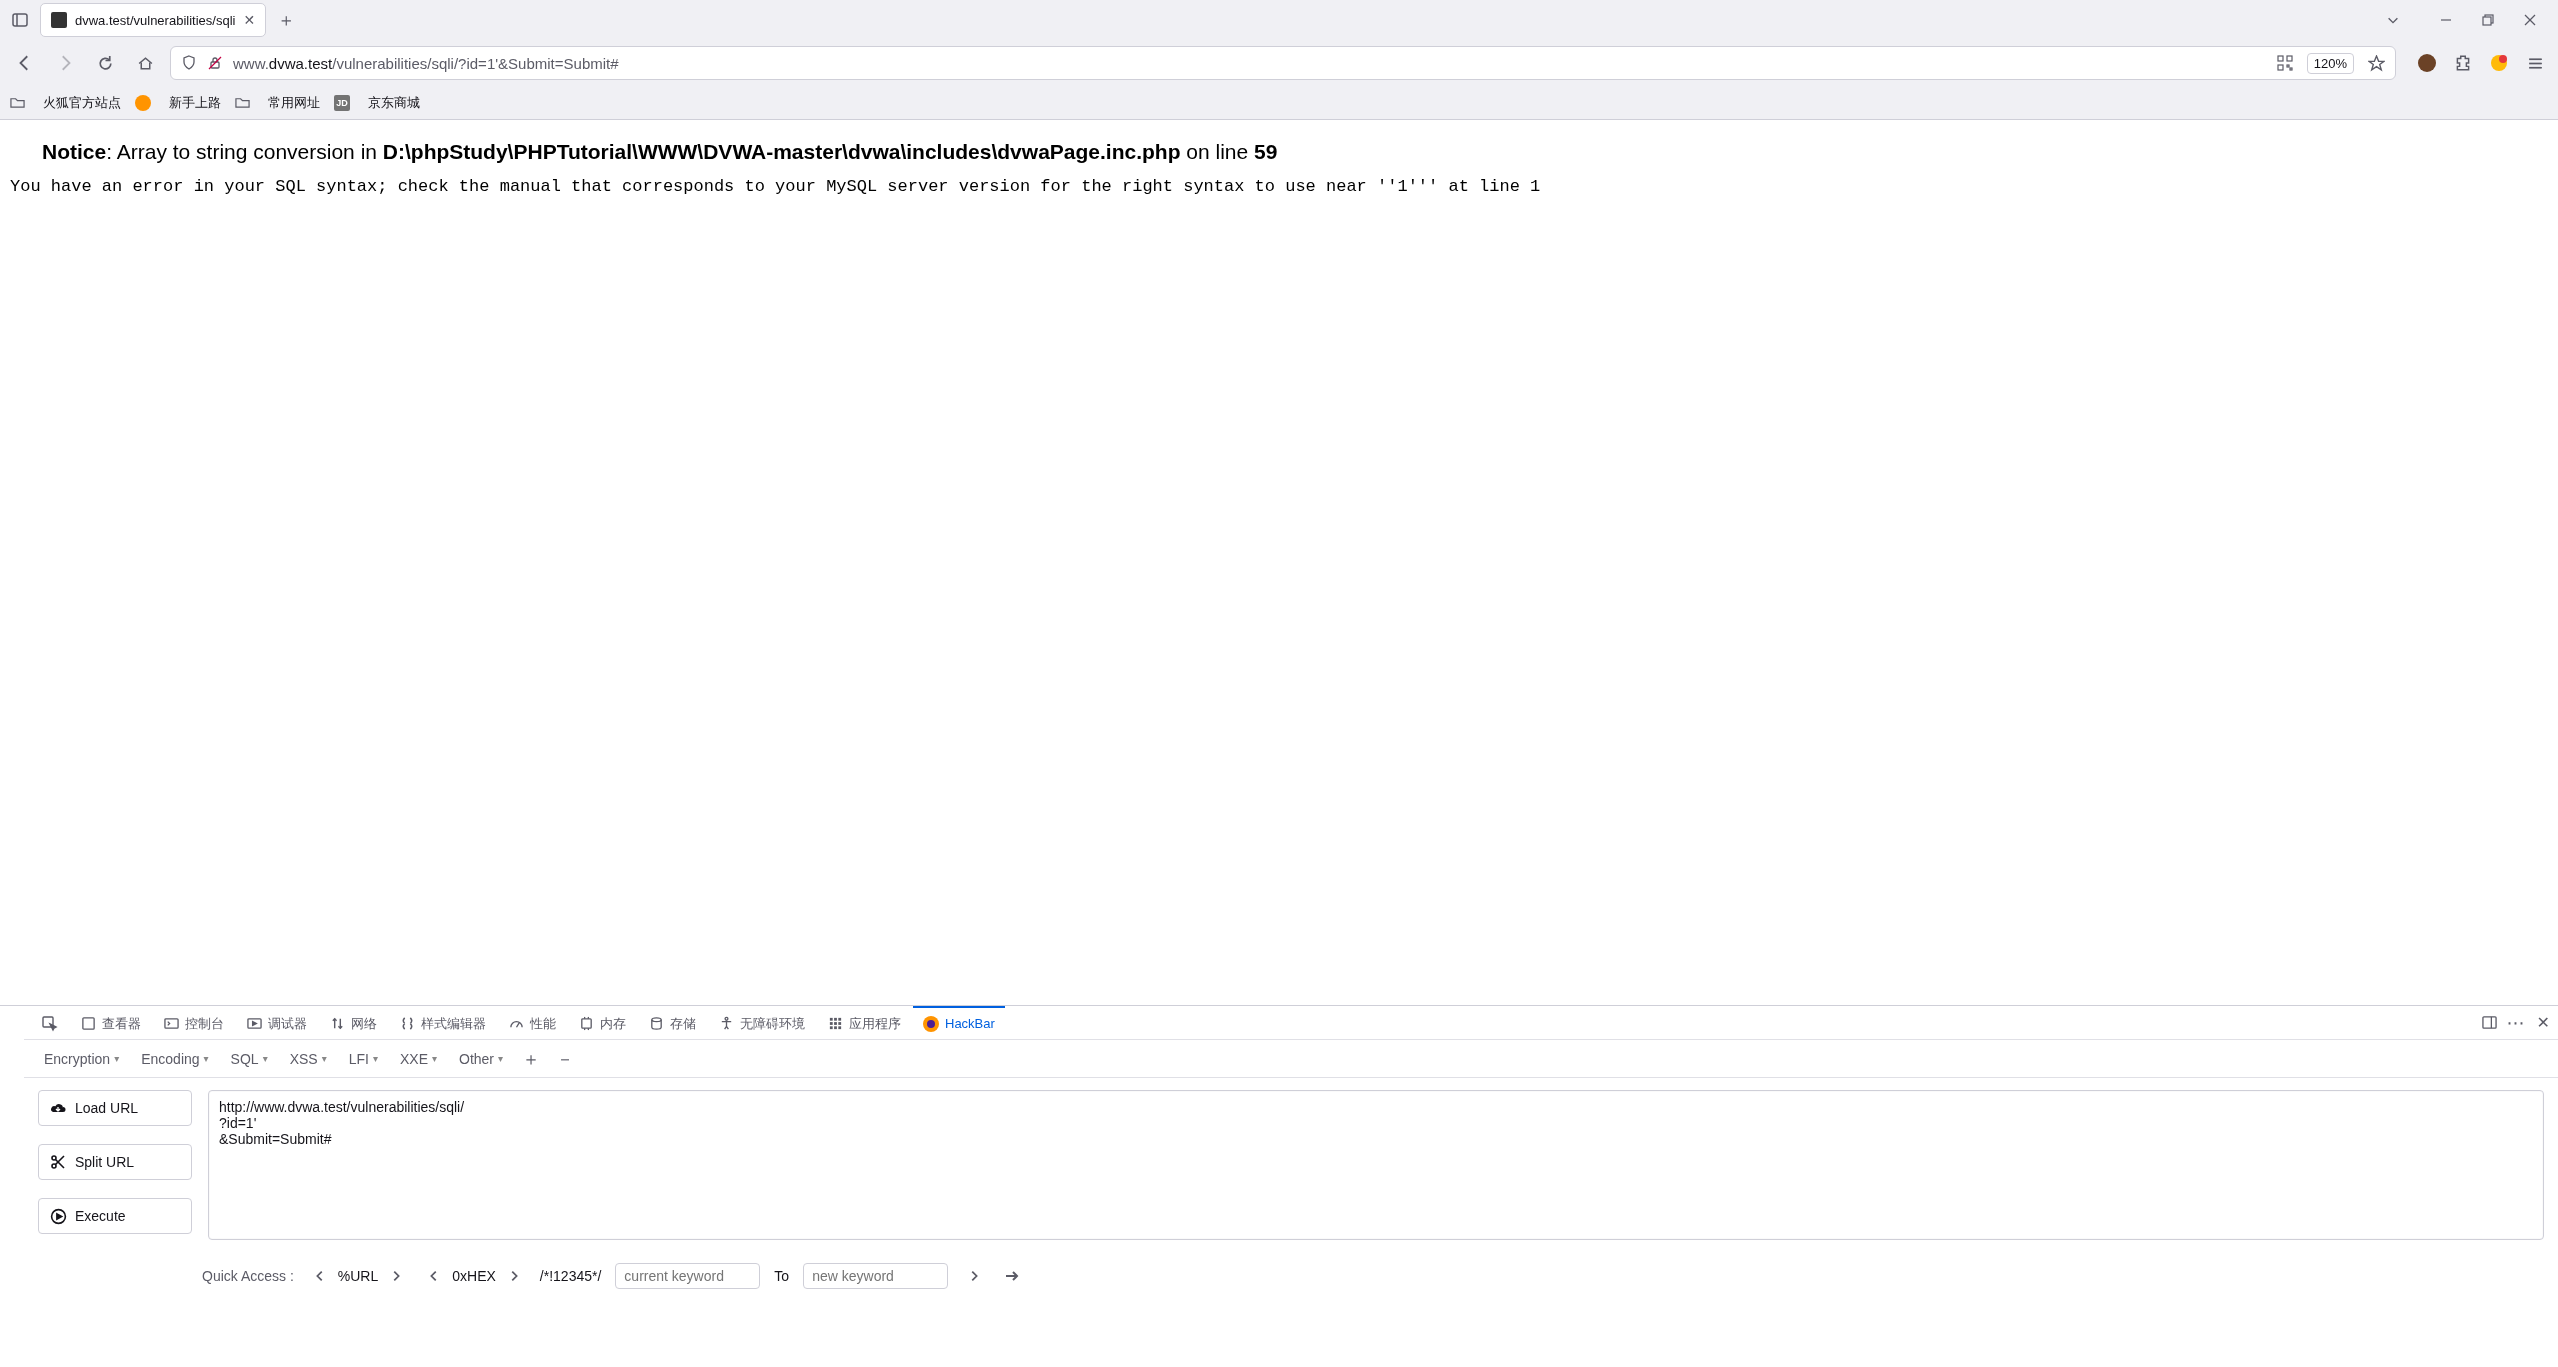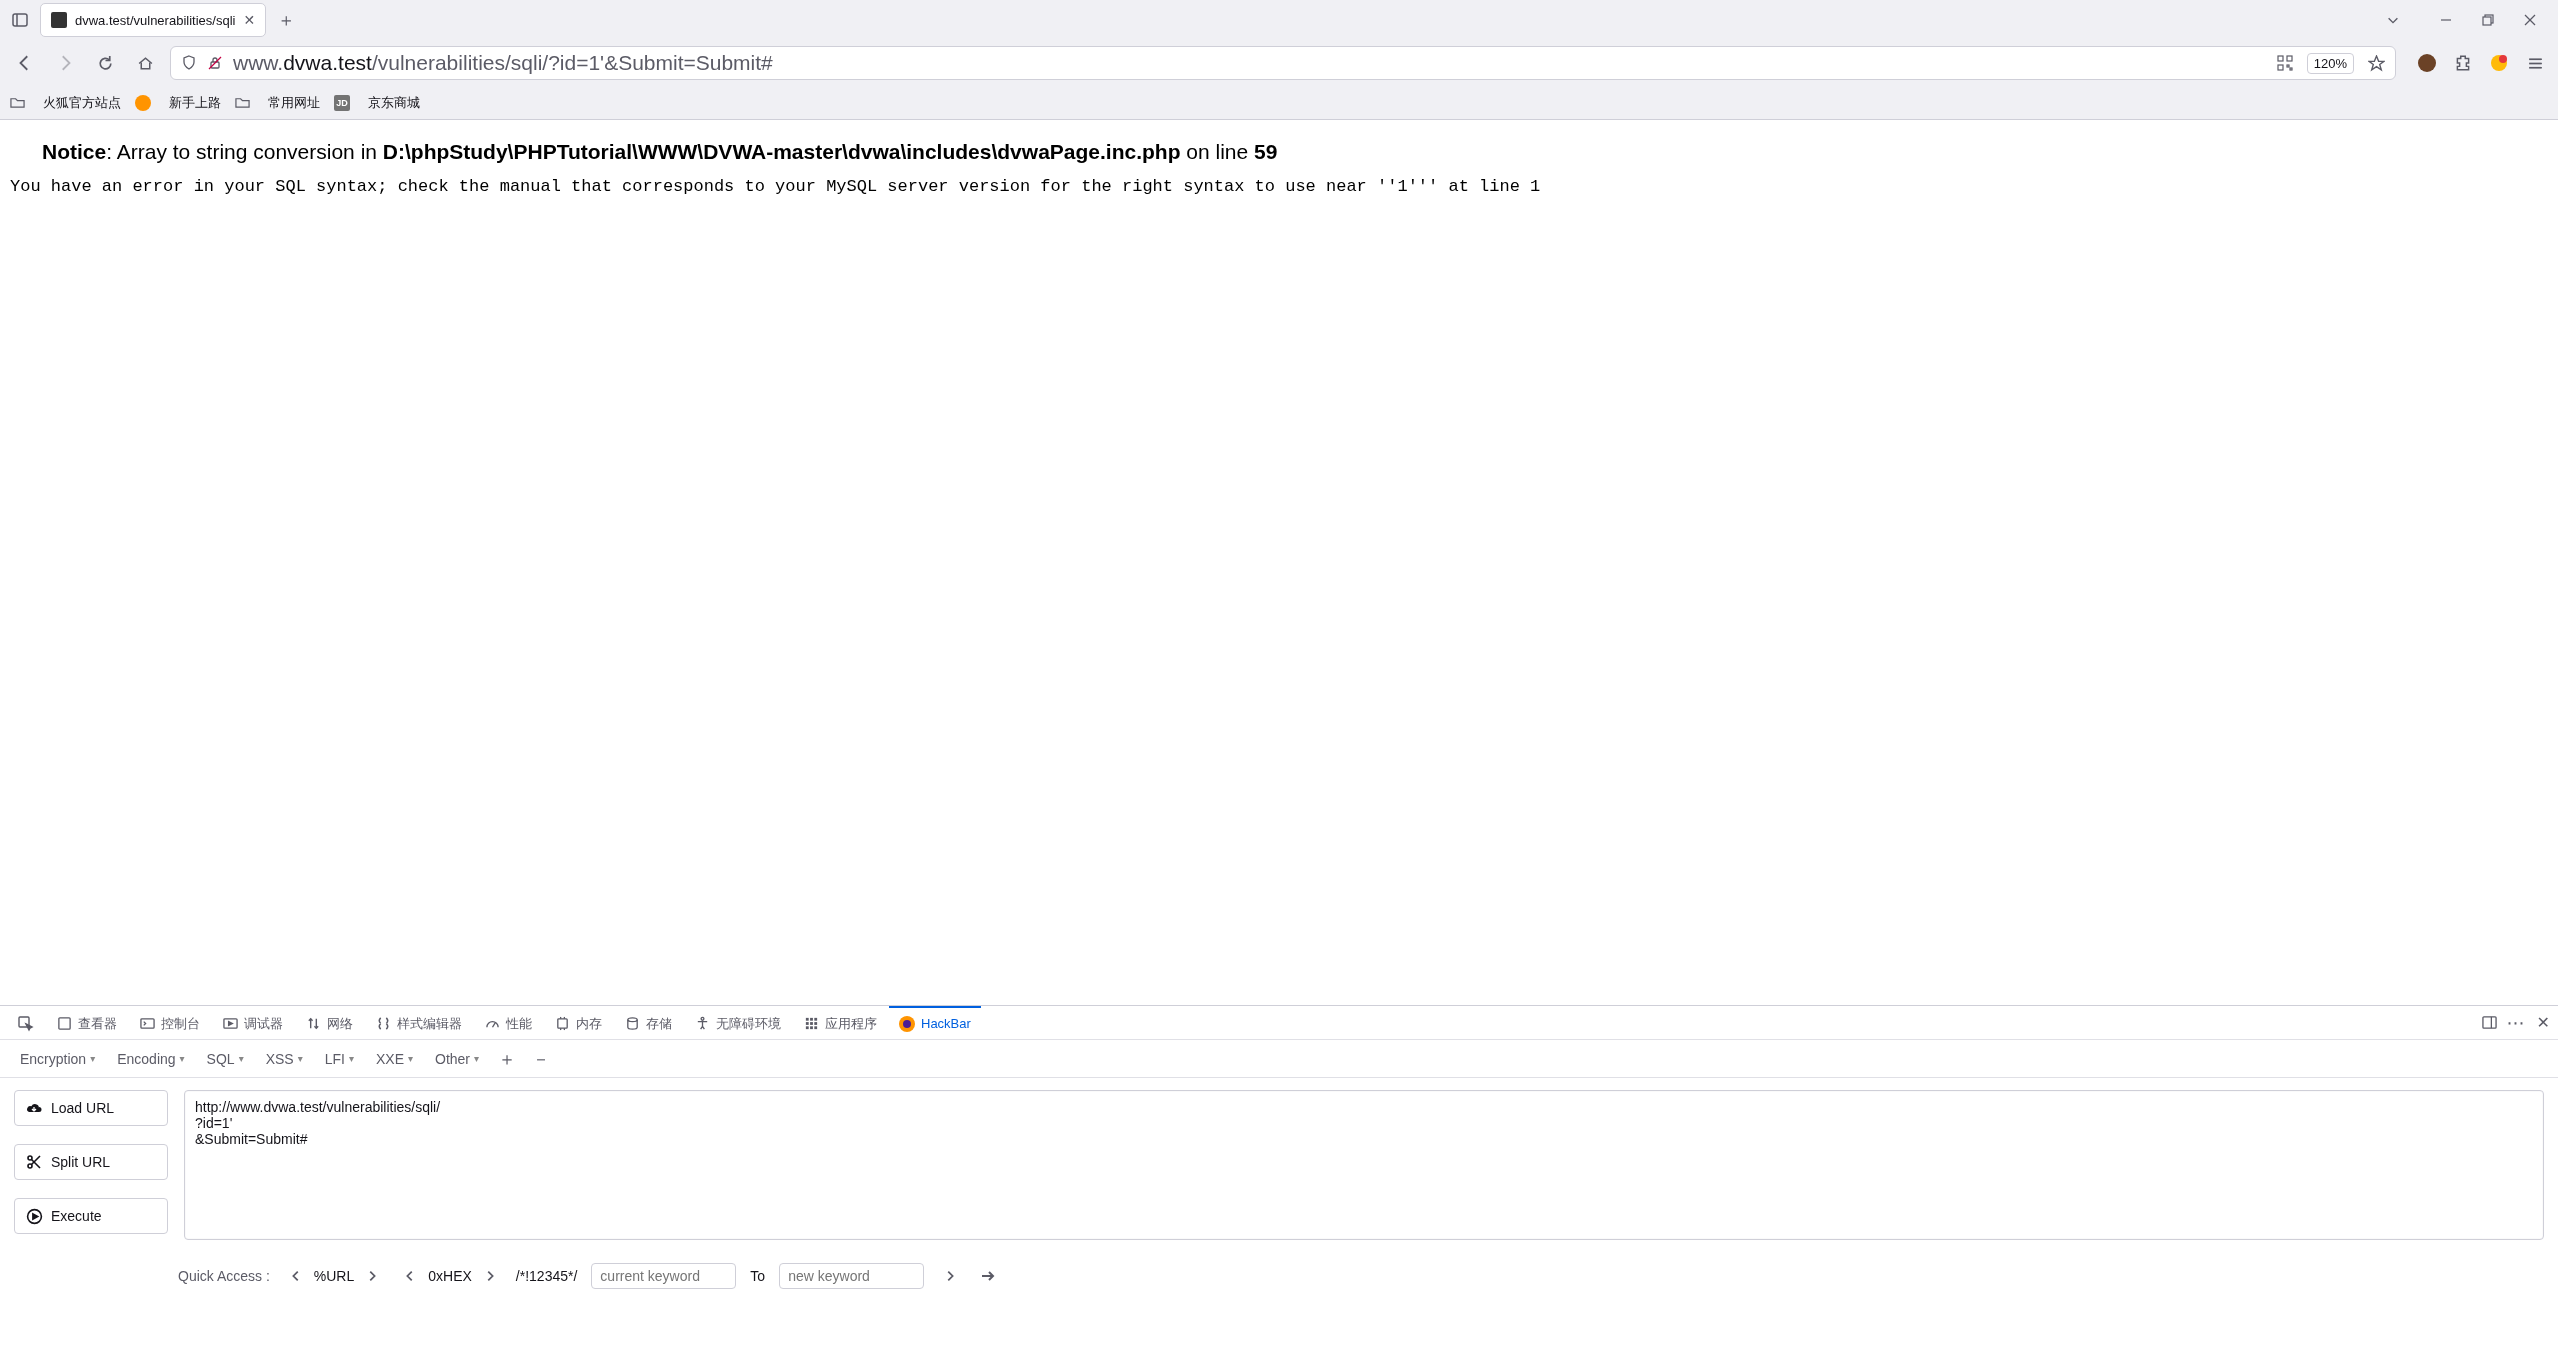--- a/index.html
+++ b/index.html
@@ -18,42 +18,42 @@
   .win-controls span { width:32px; height:28px; display:flex;align-items:center;justify-content:center; color:#5b5b66; }
   .chevron { margin-right: 30px; color:#5b5b66; }
 
   
   .toolbar { height: 46px; background:#f0f0f4; display:flex; align-items:center; padding:0 10px; gap:10px; }
   .nav-btn { width:30px; height:30px; display:flex;align-items:center;justify-content:center; color:#5b5b66; }
   .nav-btn.disabled { opacity:.4; }
   .urlbox { flex:1; height:34px; background:#fff; border:1px solid #cfcfd8; border-radius:6px; display:flex; align-items:center; padding:0 10px; gap:10px; }
   .urlbox .lock { color:#5b5b66; }
   .urlbox .notrack { color:#5b5b66; position:relative; }
-  .urlbox .url { font-size:21px; color:#5b5b66; }
+  .urlbox .url { font-size:15px; color:#5b5b66; }
   .urlbox .url .dom { color:#15141a; }
   .urlbox .right-icons { margin-left:auto; display:flex; align-items:center; gap:14px; }
   .zoom-badge { font-size:13px; border:1px solid #cfcfd8; border-radius:4px; padding:2px 6px; color:#15141a; }
   .ext-icons { display:flex; align-items:center; gap:10px; margin-left:8px; }
   .ext-icons span { width:26px; height:26px; display:flex;align-items:center;justify-content:center; }
 
   
   .bookmarks { height: 34px; background:#f0f0f4; border-bottom:1px solid #cfcfd8; display:flex; align-items:center; padding:0 10px; gap:14px; }
   .bm { display:flex; align-items:center; gap:18px; font-size:13px; color:#15141a; }
   .bm .folder { color:#5b5b66; }
   .bm .ffico { width:16px;height:16px;background:#ff9400;border-radius:50%; }
   .bm .jdico { width:16px;height:16px;background:#737373;border-radius:2px;color:#fff;font-size:9px;display:flex;align-items:center;justify-content:center;font-weight:700; }
 
   
   .page { background:#fff; height: calc(100% - 40px - 46px - 34px - 362px); overflow:auto; padding: 20px 10px 10px 10px; }
   .notice { font-family: "Times New Roman", serif; font-size: 21px; color:#000; margin-bottom: 12px; margin-left: 32px; }
   .notice b { font-weight:700; }
   .sqlerr { font-family: "Consolas", "Courier New", monospace; font-size: 17px; color:#000; white-space: pre; }
 
   
-  .devtools { height: 362px; background:#fff; border-top:1px solid #cfcfd8; display:flex; flex-direction:column; }
+  .devtools { height: 362px; background:#fff; border-top:1px solid #cfcfd8; display:flex; flex-direction:column;padding-left:24px; }
   .dt-tabs { height: 34px; border-bottom:1px solid #e0e0e6; display:flex; align-items:center; padding:0 8px; gap:2px; }
   .dt-tab { display:flex; align-items:center; gap:6px; padding:0 10px; height:100%; font-size:13px; color:#5b5b66; border-top:2px solid transparent; }
   .dt-tab.active { border-top:2px solid #0060df; color:#0060df; }
   .dt-tab .ico { width:16px;height:16px;display:flex;align-items:center;justify-content:center; }
   .dt-tab.active .ico-hb { width:16px;height:16px;border-radius:50%;background:#ff9400;display:flex;align-items:center;justify-content:center; }
   .dt-tabs .spacer { flex:1; }
   .dt-right { display:flex; align-items:center; gap:10px; color:#5b5b66; }
 
   .hb-menus { height: 38px; border-bottom:1px solid #e0e0e6; display:flex; align-items:center; padding:0 12px; gap:6px; }
   .hb-menu { font-size:14px; color:#5b5b66; padding:4px 8px; display:flex; align-items:center; gap:4px; }

